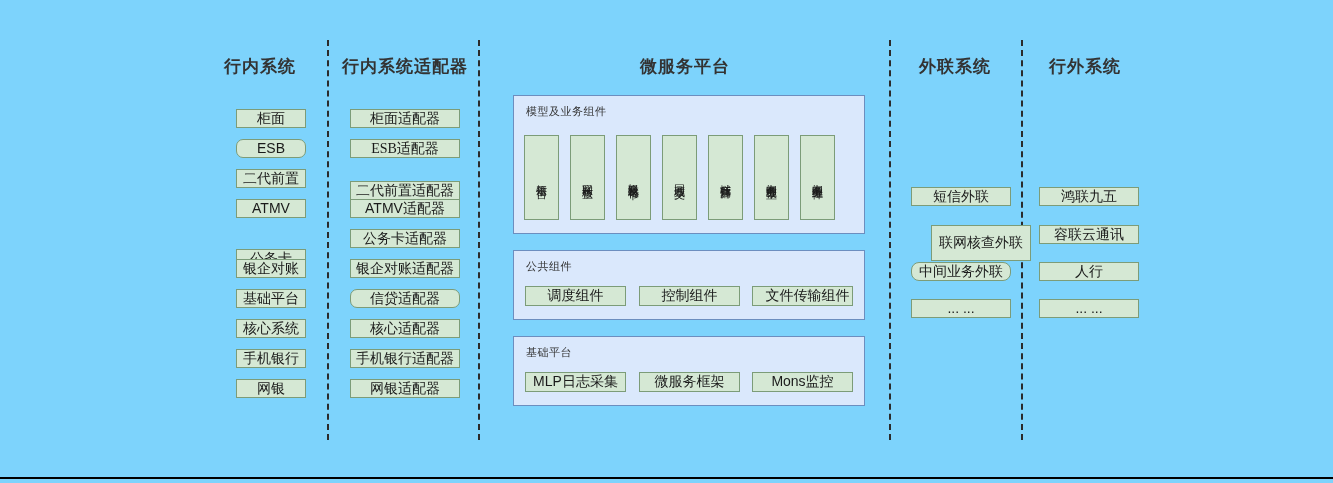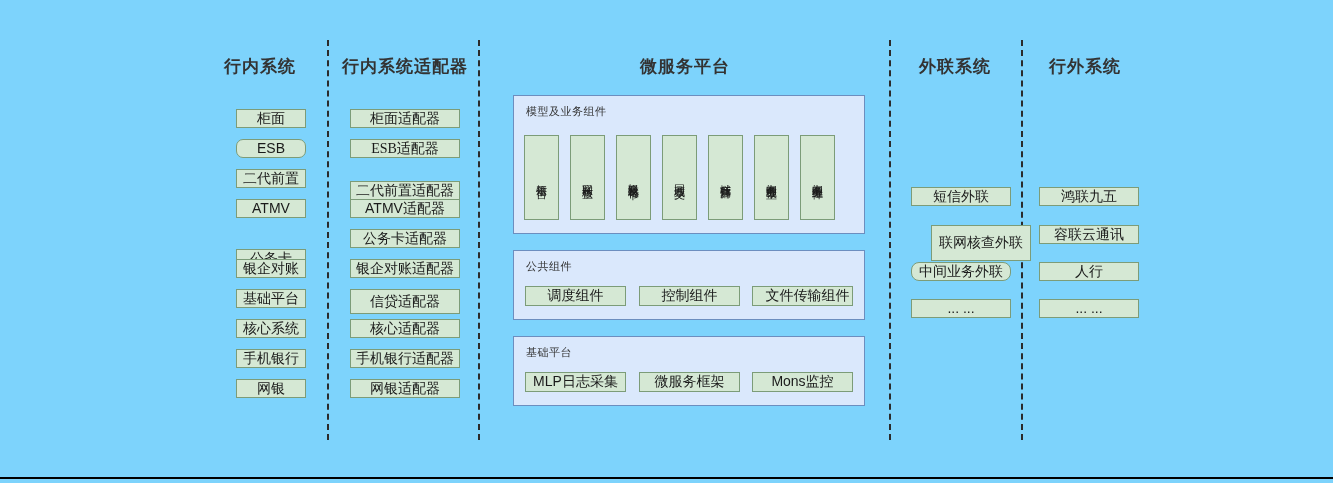--- a/index.html
+++ b/index.html
@@ -114,21 +114,21 @@
   <div class="gbox" style="left:236px; top:319px; width:70px; height:19px;">核心系统</div>
   <div class="gbox" style="left:236px; top:349px; width:70px; height:19px;text-align:center;">手机银行</div>
   <div class="gbox" style="left:236px; top:379px; width:70px; height:19px;">网银</div>
 
   <div class="gbox" style="left:350px; top:109px; width:110px; height:19px;">柜面适配器</div>
   <div class="gbox" style="left:350px; top:139px; width:110px; height:19px;font-family:Liberation Serif, serif;">ESB适配器</div>
   <div class="gbox" style="left:350px; top:181px; width:110px; height:19px;">二代前置适配器</div>
   <div class="gbox" style="left:350px; top:199px; width:110px; height:19px;">ATMV适配器</div>
   <div class="gbox" style="left:350px; top:229px; width:110px; height:19px;">公务卡适配器</div>
   <div class="gbox" style="left:350px; top:259px; width:110px; height:19px;">银企对账适配器</div>
-  <div class="gbox" style="left:350px; top:289px; width:110px; height:25px;">信贷适配器</div>
+  <div class="gbox" style="left:350px; top:289px; width:110px; height:19px;border-radius:7px;">信贷适配器</div>
   <div class="gbox" style="left:350px; top:319px; width:110px; height:19px;">核心适配器</div>
   <div class="gbox" style="left:350px; top:349px; width:110px; height:19px;">手机银行适配器</div>
   <div class="gbox" style="left:350px; top:379px; width:110px; height:19px;">网银适配器</div>
 
   <div class="bpanel" style="left:513px; top:95px; width:352px; height:139px;">
     <div class="panel-title">模型及业务组件</div>
   </div>
   <div class="gbox vert" style="left:524px; top:135px; width:35px; height:85px;">短信平台</div>
   <div class="gbox vert" style="left:570px; top:135px; width:35px; height:85px;">联网核查</div>
   <div class="gbox vert" style="left:616px; top:135px; width:35px; height:85px;">银联及银行卡</div>

